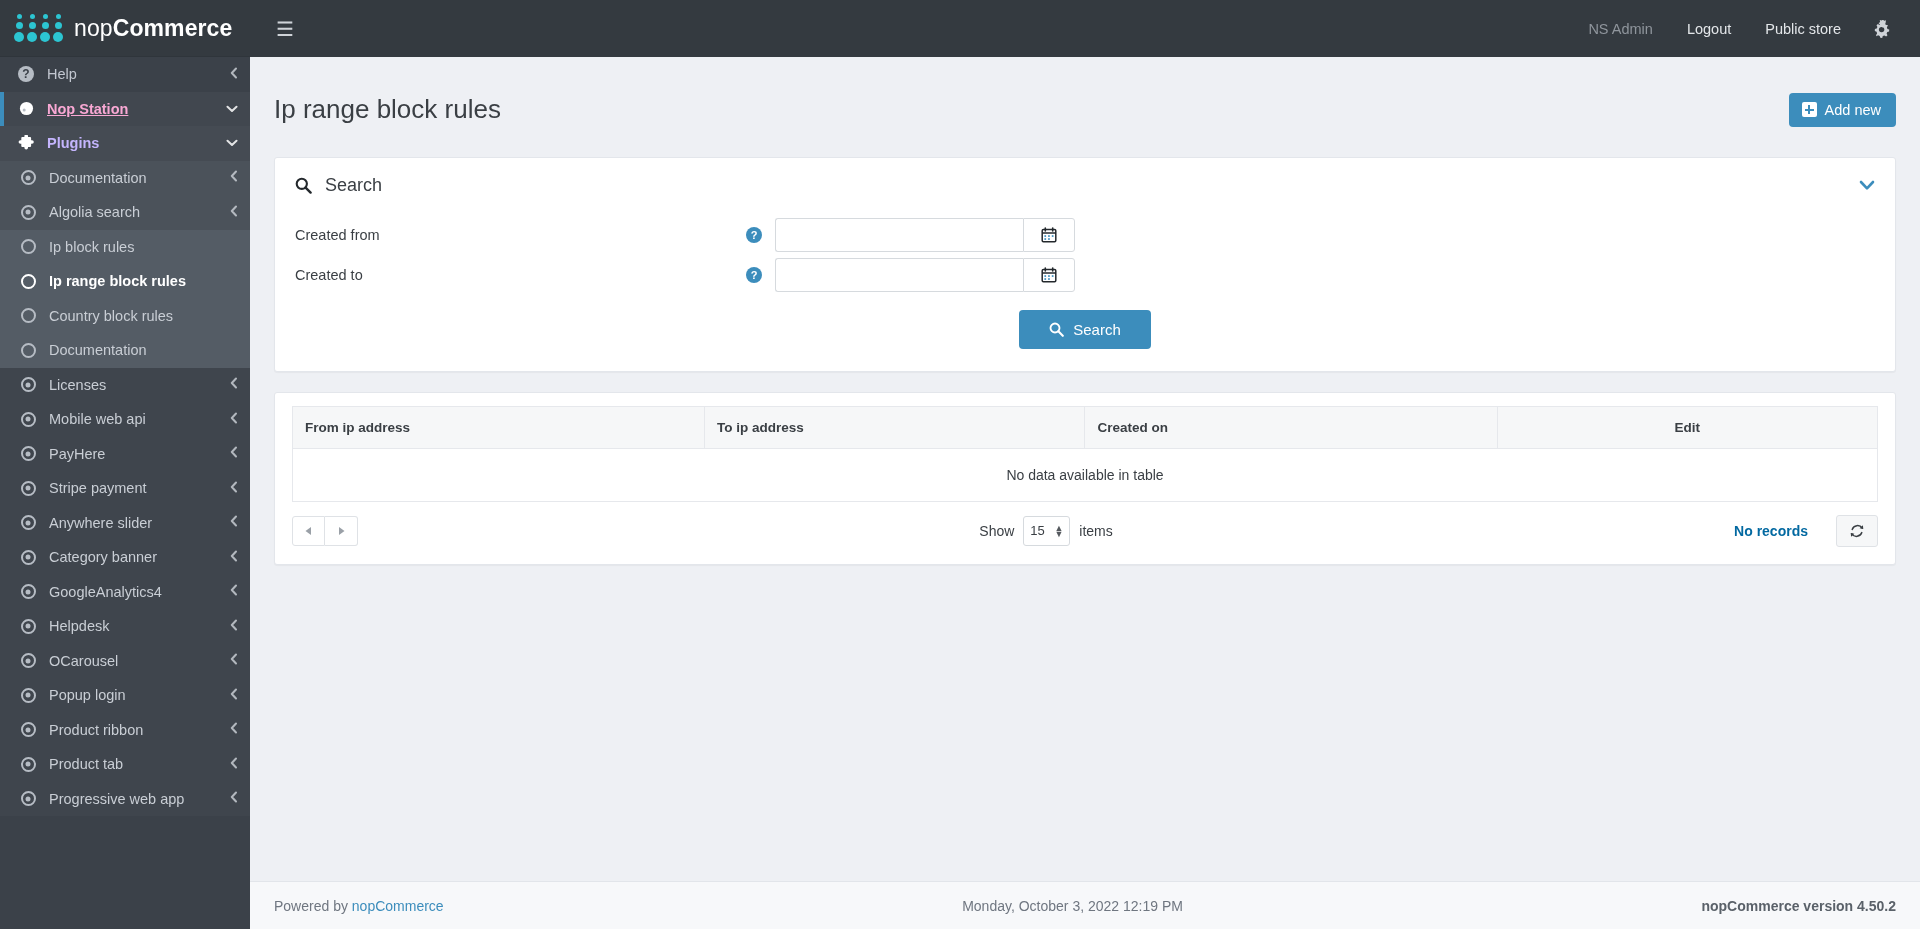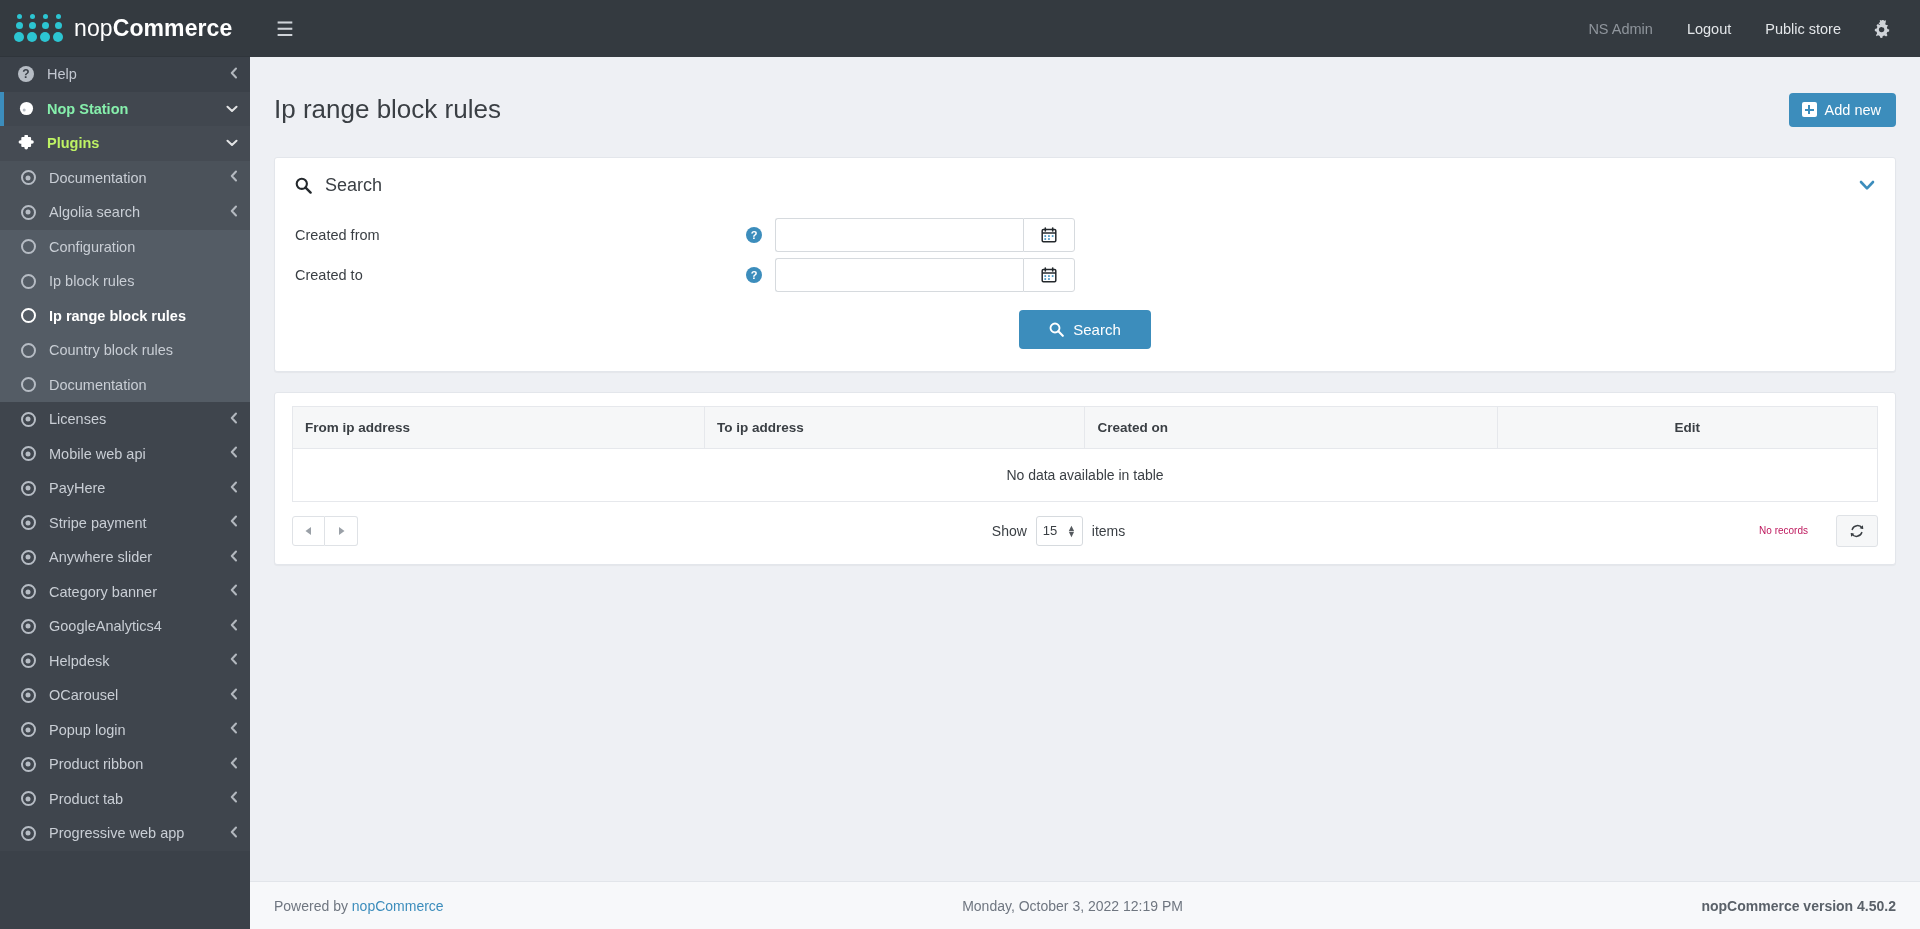--- a/index.html
+++ b/index.html
@@ -55,26 +55,26 @@
   .nav-item .ico {
     width: 20px; margin-right: 11px;
     display: inline-flex; align-items: center; justify-content: center;
     flex: 0 0 20px;
   }
   .nav-item .label { flex: 1 1 auto; overflow: hidden; text-overflow: clip; }
   .nav-item .chev { flex: 0 0 auto; color: #ffffff; font-size: 12px; opacity: .85; }
 
   
   .lvl0 { background: #3b4149; }
-  .lvl0.active-dark { background: #41474f; color: #86efac; font-weight: 700; }
+  .lvl0.active-dark { background: #41474f; color: #f9a8d4; font-weight: 700; text-decoration: underline; }
   .lvl0.open-blue::before {
     content: ""; position: absolute; left: 0; top: 0; bottom: 0;
     width: 4px; background: #3c8dbc;
   }
-  .lvl0.plugin-open { background: #454b53; color: #bef264; font-weight: 700; }
+  .lvl0.plugin-open { background: #454b53; color: #c4b5fd; font-weight: 700; }
 
   
   .lvl1 { background: #4b525a; color: #c9ced5; padding-left: 18px; }
   .lvl1.expanded { background: #454b53; color:#fff; font-weight: 700; }
   .lvl1.dark { background: #3f454d; }
 
   
   .lvl2 { background: #545c65; color: #c9ced5; padding-left: 18px; }
   .lvl2.current { color: #ffffff; font-weight: 700; }
 
@@ -270,21 +270,21 @@
     display: flex; align-items: center;
     padding: 0 6px;
     font-size: 13px; color: #3a3f44;
     cursor: pointer;
     justify-content: center;
   }
   .show-select .updown {
     margin-left: auto; display: flex; flex-direction: column;
     line-height: 6px; font-size: 9px; color: #55595e;
   }
-  .no-records { font-size: 10px; color: #be185d; margin-right: 28px; }
+  .no-records { font-size: 14px; color: #0369a1; margin-right: 28px; font-weight: bold; }
   .btn-refresh {
     width: 42px; height: 32px;
     background: #f6f7f8; border: 1px solid #dfe2e6; border-radius: 3px;
     display: flex; align-items: center; justify-content: center;
     cursor: pointer;
   }
 
   
   .footer {
     position: absolute; bottom: 0; left: 250px;
@@ -374,26 +374,20 @@
             </svg></span>
         </div>
         <div class="nav-item lvl1">
           <span class="ico">
             <span class="g-circle-dot"></span>
           </span>
           <span class="label">Algolia search</span>
           <span class="chev"><svg width="8" height="12" viewBox="0 0 8 12">
               <polyline points="6,1.5 1.8,6 6,10.5" fill="none" stroke="#c7ccd2" stroke-width="2" stroke-linecap="round" stroke-linejoin="round"></polyline>
             </svg></span>
-        </div>
-        <div class="nav-item lvl2">
-          <span class="ico">
-            <span class="g-ring"></span>
-          </span>
-          <span class="label">Configuration</span>
         </div>
         <div class="nav-item lvl2">
           <span class="ico">
             <span class="g-ring"></span>
           </span>
           <span class="label">Ip block rules</span>
         </div>
         <div class="nav-item lvl2 current">
           <span class="ico">
             <span class="g-ring on"></span>

